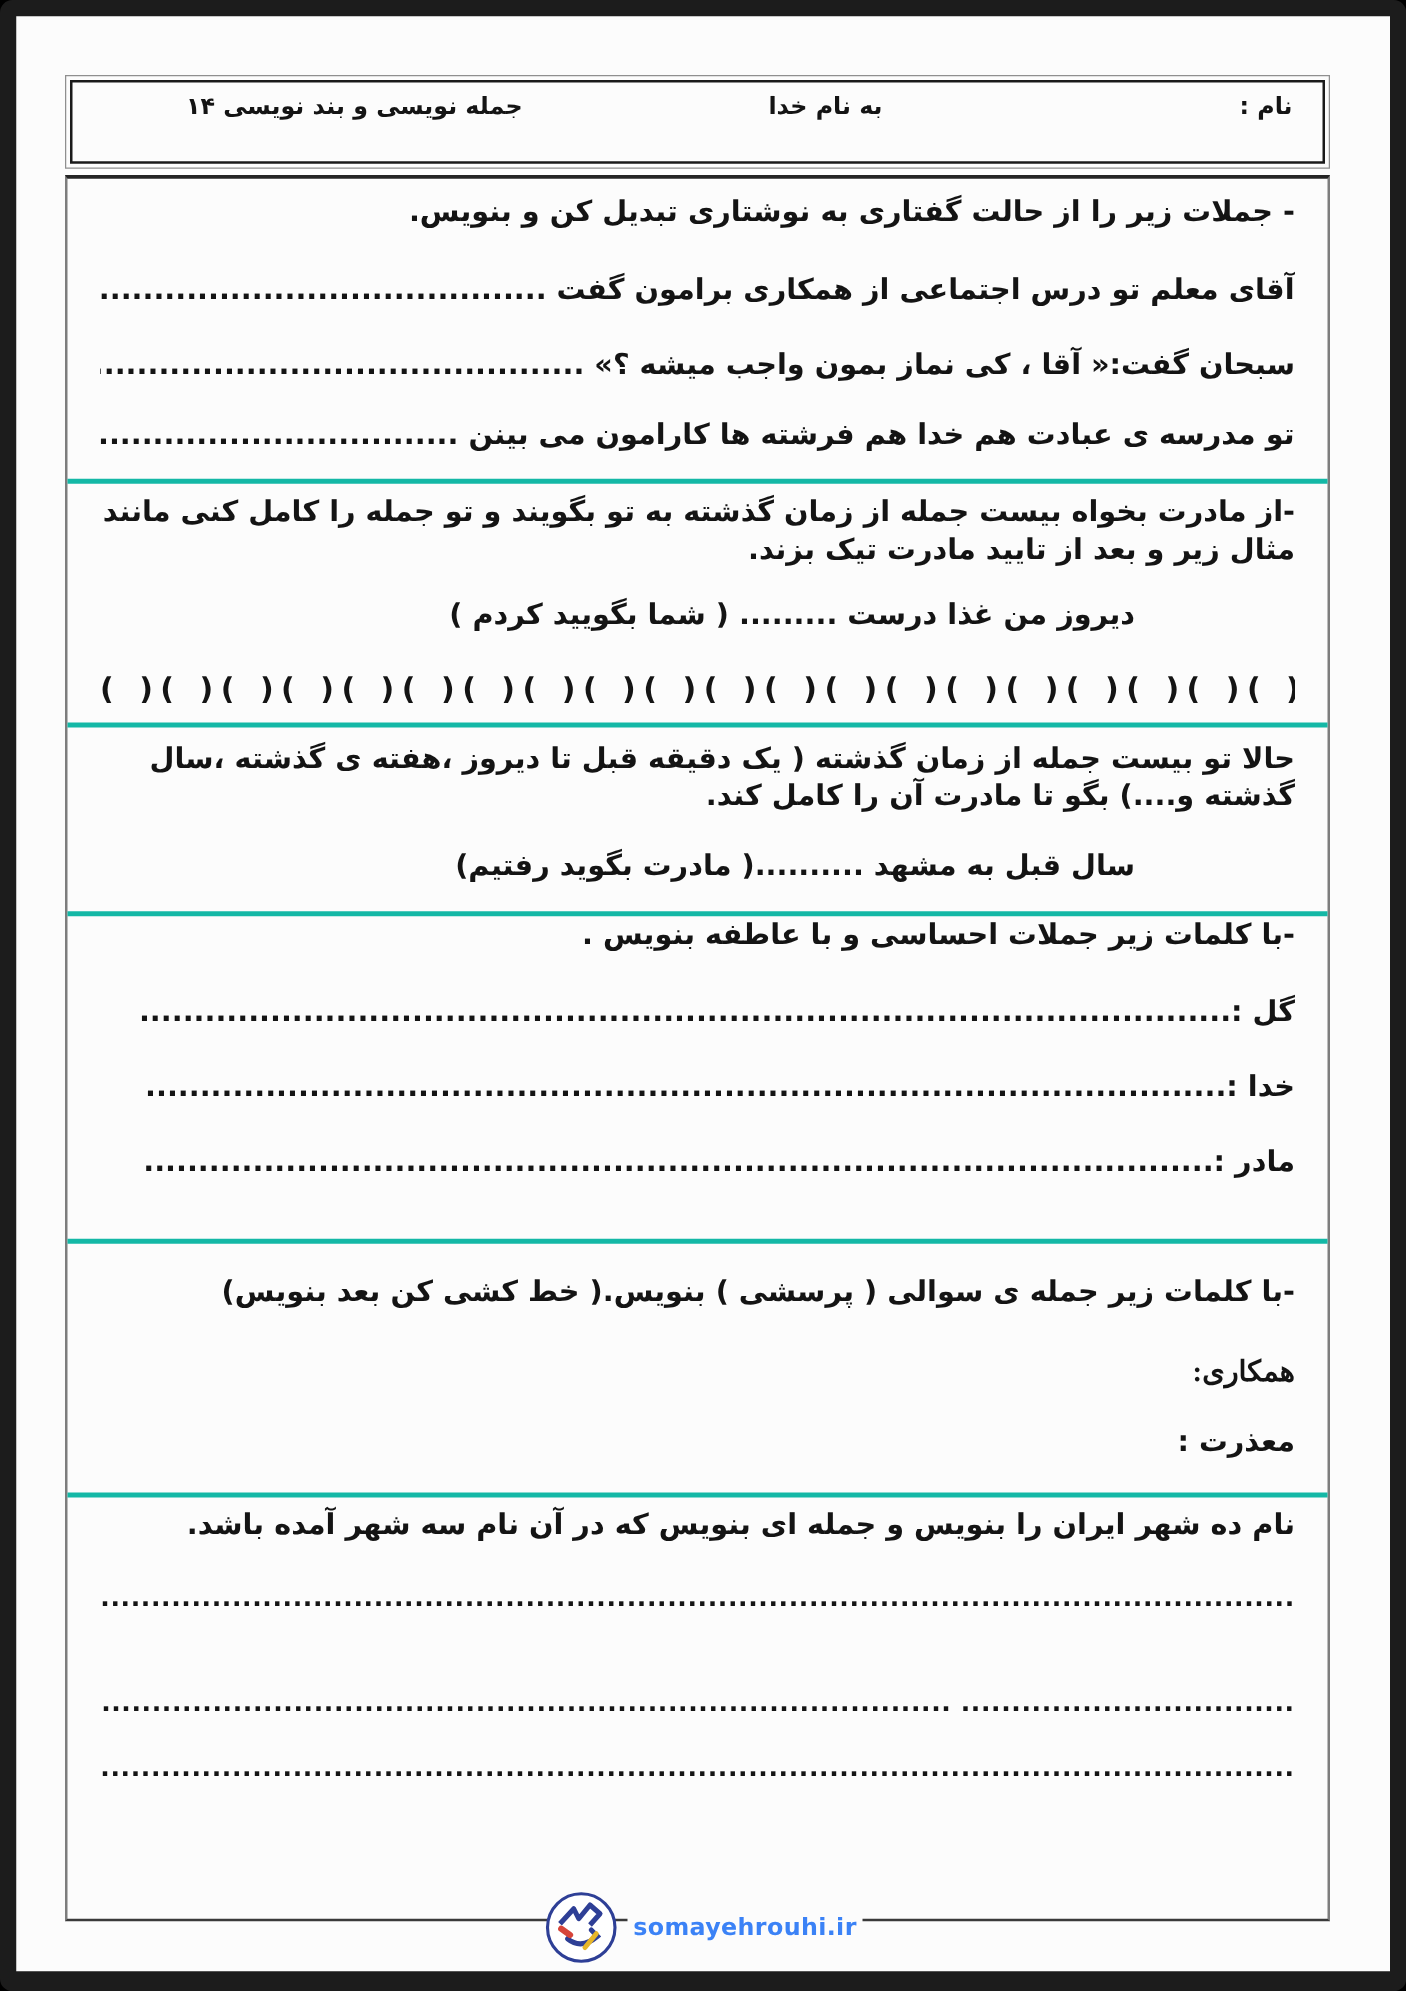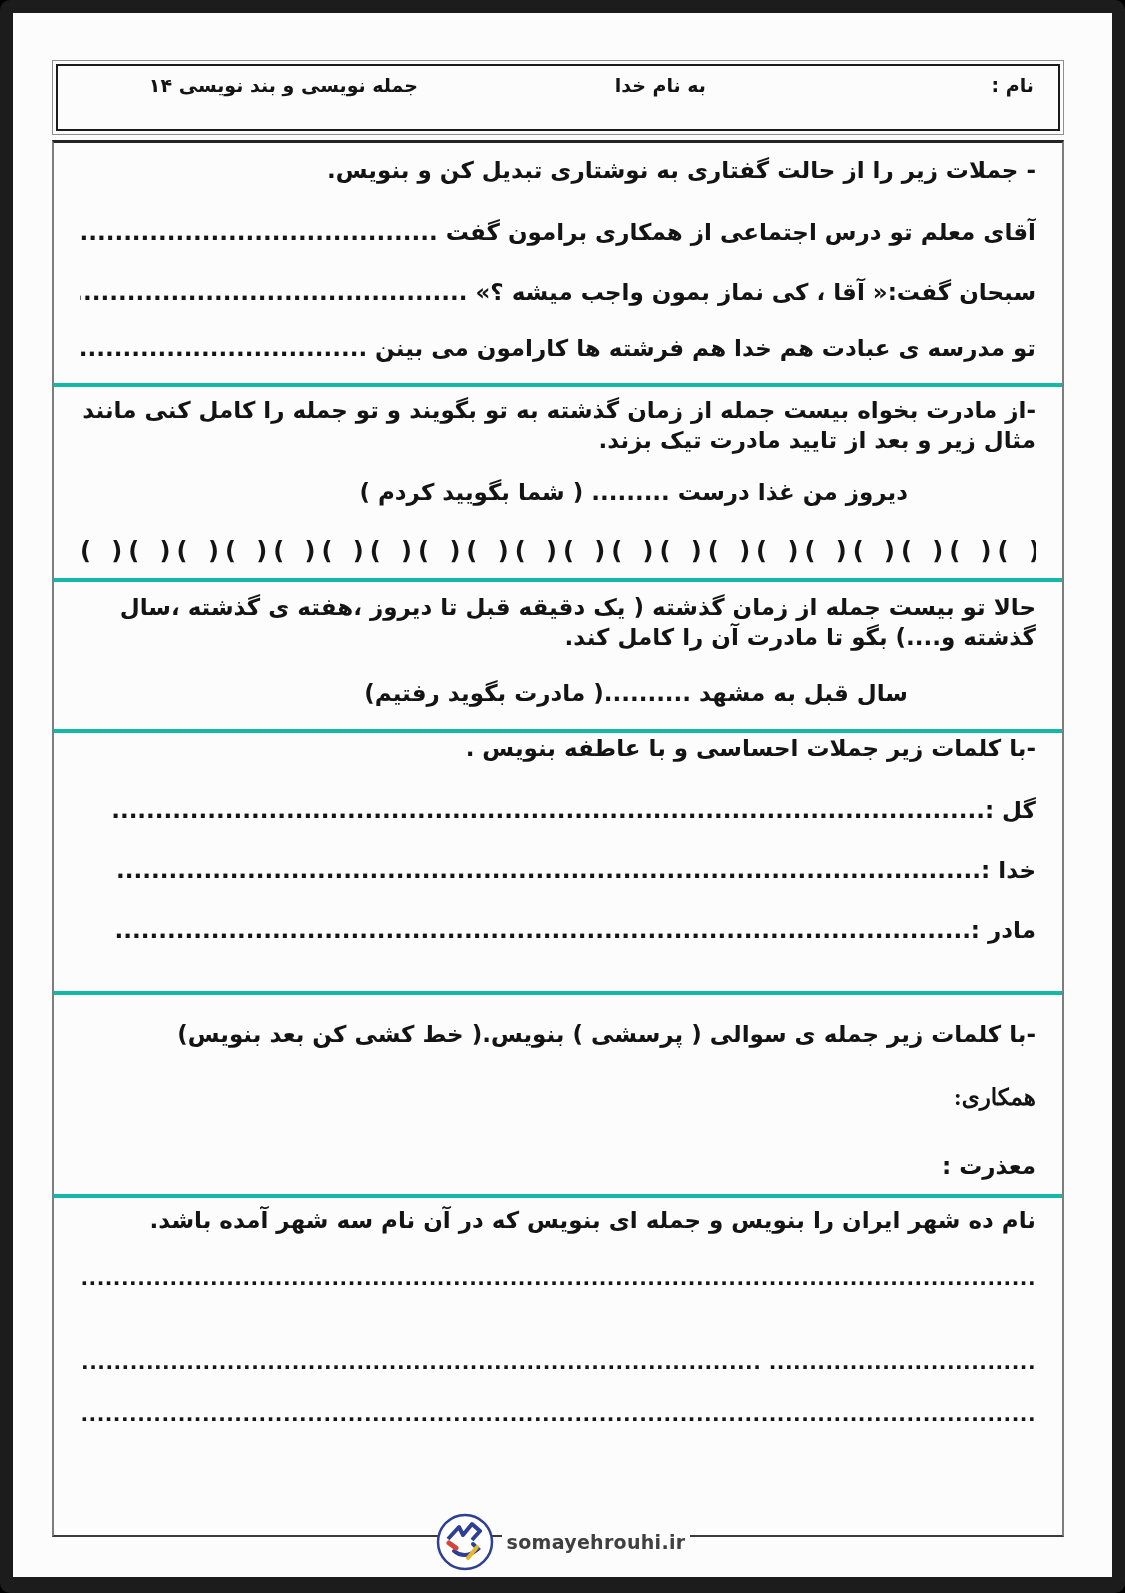--- a/index.html
+++ b/index.html
@@ -74,32 +74,32 @@
   
   .s1 { padding-top:12px; }
   .s1 .l1 { margin-top:32px; } .s1 .l2 { margin-top:30px; } .s1 .l3 { margin-top:26px; }
   .s2 { padding-top:8px; }
   .s2 .example-line { margin-top:22px; } .s2 .paren-row { margin-top:28px; }
   .s3 { padding-top:10px; }
   .s3 .example-line { margin-top:26px; } .s3 .paren-row { margin-top:30px; }
   .s4 { }
   .s4 .l1 { margin-top:32px; } .s4 .l2 { margin-top:30px; } .s4 .l3 { margin-top:30px; }
   .s5 { padding-top:24px; }
-  .s5 .p1 { margin-top:34px;font-family:Liberation Serif, serif; } .s5 .p2 { margin-top:38px; }
+  .s5 .p1 { margin-top:34px;font-family:Liberation Serif, serif; } .s5 .p2 { margin-top:26px; }
   .s6 { padding-top:7px; }
   .s6 .d1 { margin-top:30px; } .s6 .d2 { margin-top:58px; } .s6 .d3 { margin-top:26px; }
 
   
   .footer {
     position:absolute; left:0; right:0; top:1497px; height:64px;
     display:flex; align-items:center; justify-content:center; gap:7px;
   }
   .logo-wrap { width:60px; height:60px; flex:0 0 auto; }
   .site-text {
-    font-weight:bold; font-size:19px; color:#404040; background:#fcfcfc;
+    font-weight:bold; font-size:19px; color:#3b82f6; background:#fcfcfc;
     padding:1px 5px; letter-spacing:0.3px;
   }
 </style>
 </head>
 <body>
 
 <div class="screen">
   <div class="page">
 
     <div class="header-box">

